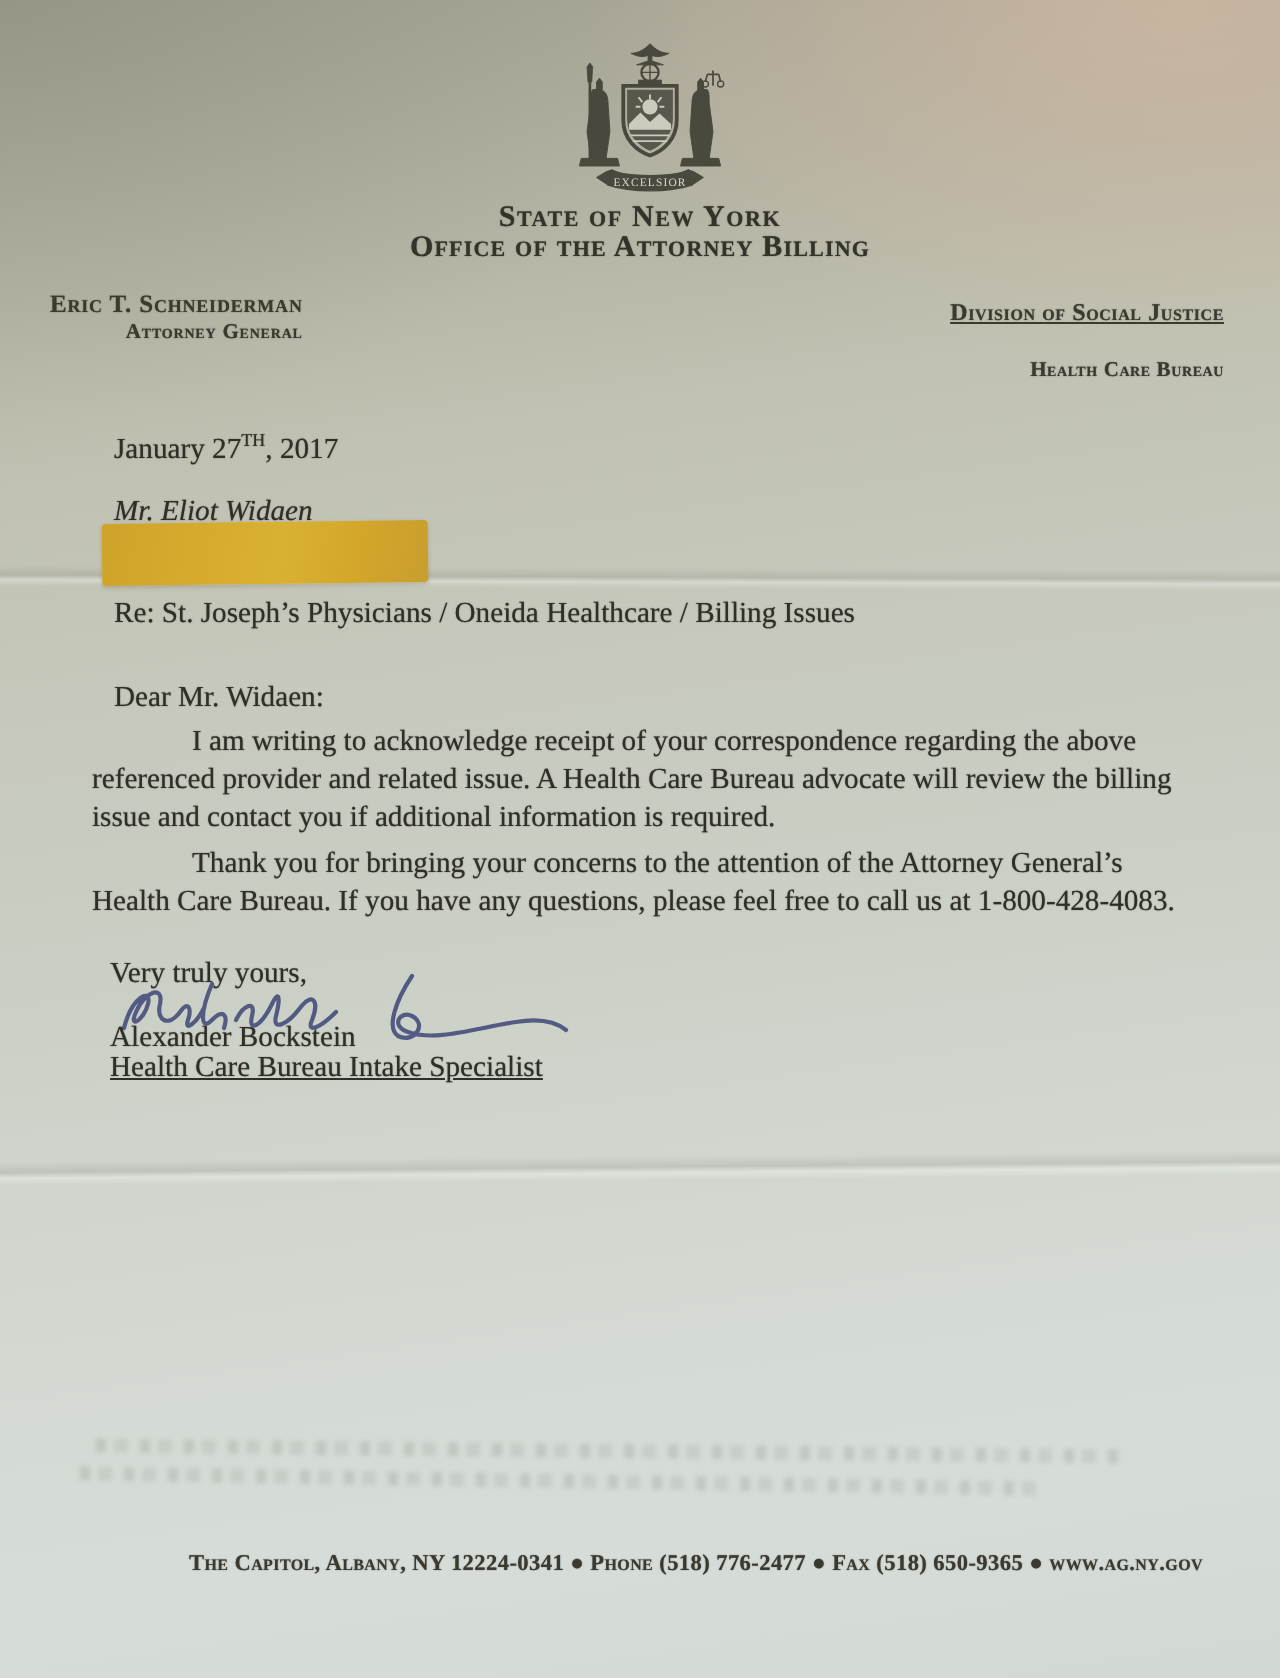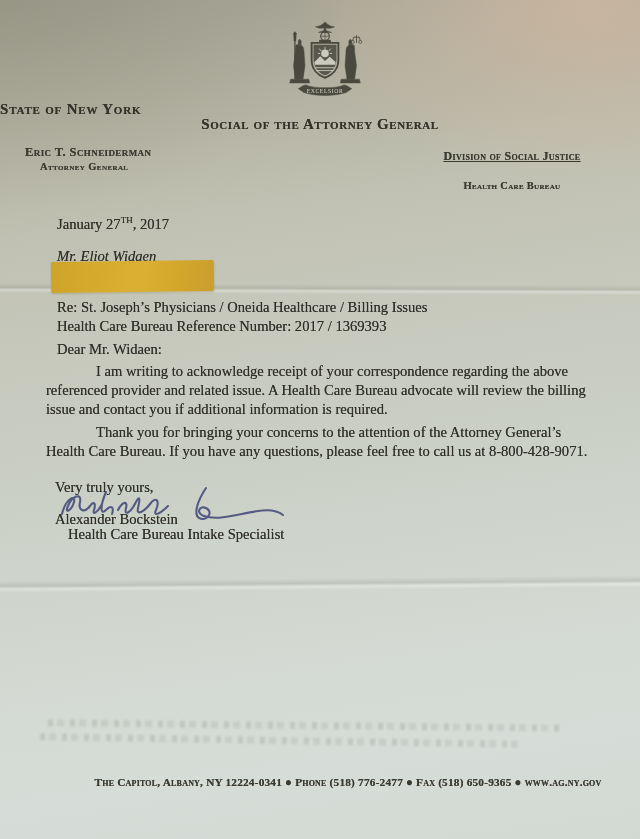--- a/index.html
+++ b/index.html
@@ -10,32 +10,32 @@
     overflow: hidden;
     font-family: "Liberation Serif", serif;
     color: #2f2f28;
     background:
       radial-gradient(ellipse 420px 260px at 92% 0%, rgba(214,186,162,0.65), rgba(214,186,162,0) 70%),
       radial-gradient(ellipse 500px 300px at 0% 0%, rgba(120,120,100,0.28), rgba(120,120,100,0) 70%),
       linear-gradient(172deg, #a3a192 0%, #b3b1a1 14%, #c0c1b2 26%, #c6c8bb 38%, #c9cdc2 50%, #ced4cb 62%, #d4dad3 76%, #d6dcd7 88%, #d2d9d3 100%);
   }
   .soft { text-shadow: 0 0 0.6px rgba(47,47,40,0.75); }
   .abs { position: absolute; }
-  .smallcaps { font-variant: small-caps; }
+  .smallcaps { font-variant: small-caps; text-align: right; }
 
   .fold {
     position: absolute; left: 0; width: 102%; height: 10px;
     background: linear-gradient(180deg, rgba(85,88,75,0.00) 0%, rgba(85,88,75,0.14) 45%, rgba(255,255,255,0.30) 70%, rgba(255,255,255,0) 100%);
   }
   #fold-1 { top: 284px; transform: rotate(0.2deg); }
   #fold-2 { top: 578px; transform: rotate(-0.5deg); height: 12px; }
 
   #seal { left: 277px; top: 20px; width: 96px; height: 84px; }
 
-  #state-line  { top: 101px; width: 100%; font-weight: bold; font-size: 15px; letter-spacing: 0.8px; color: #33332a; }
+  #state-line  { top: 101px; width: 100%; text-align: center; font-weight: bold; font-size: 15px; letter-spacing: 0.8px; color: #33332a; }
   #office-line { top: 116px; width: 100%; text-align: center; font-weight: bold; font-size: 15px; letter-spacing: 0.6px; color: #33332a; }
 
   #official-block { left: 25px; top: 145px; font-weight: bold; color: #3a3a30; }
   #official-name  { font-size: 12.5px; letter-spacing: 0.4px; }
   #official-title { font-size: 10.5px; margin-left: 15px; margin-top: 1px; letter-spacing: 0.4px; }
 
   #division-block { right: 28px; top: 149px; width: 200px; text-align: center; font-weight: bold; color: #3a3a30; }
   #division-line  { font-size: 12px; letter-spacing: 0.3px; text-decoration: underline; }
   #bureau-line    { font-size: 10.5px; margin-top: 16px; letter-spacing: 0.3px; }
 
@@ -55,21 +55,21 @@
   #re-block { left: 57px; top: 298px; }
   #salutation { left: 57px; top: 340px; }
 
   .paragraph { left: 46px; width: 552px; text-indent: 50px; text-align: left; }
   #paragraph-1 { top: 362px; }
   #paragraph-2 { top: 423px; }
 
   #closing { left: 55px; top: 478px; }
   #signature { left: 56px; top: 484px; width: 235px; height: 42px; }
   #signer-name  { left: 55px; top: 510px; }
-  #signer-title { left: 68px; top: 525px; }
+  #signer-title { left: 55px; top: 525px; text-decoration: underline; }
 
   .bleed {
     position: absolute; left: 48px; width: 515px; height: 7px;
     background: repeating-linear-gradient(90deg,
       rgba(98,104,94,0.32) 0 5px, rgba(98,104,94,0) 5px 9px,
       rgba(98,104,94,0.22) 9px 16px, rgba(98,104,94,0) 16px 22px);
     filter: blur(1.2px);
     opacity: 0.55;
     transform: rotate(0.6deg);
   }
@@ -117,47 +117,46 @@
       <circle cx="87" cy="23" r="1.6" fill="none" stroke-width="0.7"></circle>
       <path d="M67,62 H86 L87,66 H66 Z" stroke-width="0.5"></path>
 
       <path d="M30,68 C37,72 63,72 70,68 L72,76 C60,80 40,80 28,76 Z" stroke-width="0.6"></path>
       <path d="M28,76 L22,72 L27,69 L30,68 Z M72,76 L78,72 L73,69 L70,68 Z" stroke-width="0.5"></path>
     </g>
     <text x="50" y="76.5" text-anchor="middle" font-size="6" fill="#d6d6ca" font-family="Liberation Serif, serif" letter-spacing="0.6">EXCELSIOR</text>
   </svg>
 
   <div class="abs smallcaps soft" id="state-line">State of New York</div>
-  <div class="abs smallcaps soft" id="office-line">Social of the Attorney General</div>
+  <div class="abs smallcaps soft" id="office-line">Office of the Attorney Billing</div>
 
   <div class="abs" id="official-block">
     <div class="smallcaps soft" id="official-name">Eric T. Schneiderman</div>
     <div class="smallcaps soft" id="official-title">Attorney General</div>
   </div>
 
   <div class="abs" id="division-block">
     <div class="smallcaps soft" id="division-line">Division of Social Justice</div>
     <div class="smallcaps soft" id="bureau-line">Health Care Bureau</div>
   </div>
 
   <div class="abs body-text soft" id="date-line"><span>January 27</span><sup>TH</sup><span>, 2017</span></div>
 
   <div class="abs body-text soft" id="addressee">Mr. Eliot Widaen</div>
 
   <div class="abs" id="redaction-tape"></div>
 
   <div class="abs body-text soft" id="re-block">
     <div>Re: St. Joseph’s Physicians / Oneida Healthcare / Billing Issues</div>
-    <div>Health Care Bureau Reference Number: 2017 / 1369393</div>
   </div>
 
   <div class="abs body-text soft" id="salutation">Dear Mr. Widaen:</div>
 
   <div class="abs body-text soft paragraph" id="paragraph-1">I am writing to acknowledge receipt of your correspondence regarding the above referenced provider and related issue. A Health Care Bureau advocate will review the billing issue and contact you if additional information is required.</div>
-  <div class="abs body-text soft paragraph" id="paragraph-2">Thank you for bringing your concerns to the attention of the Attorney General’s Health Care Bureau.  If you have any questions, please feel free to call us at 8-800-428-9071.</div>
+  <div class="abs body-text soft paragraph" id="paragraph-2">Thank you for bringing your concerns to the attention of the Attorney General’s Health Care Bureau.  If you have any questions, please feel free to call us at 1-800-428-4083.</div>
 
   <div class="abs body-text soft" id="closing">Very truly yours,</div>
 
   <svg class="abs" id="signature" viewBox="0 0 235 42">
     <g fill="none" stroke="#3f4677" stroke-width="2.1" stroke-linecap="round" opacity="0.85">
       <path d="M6,30 C10,14 20,10 18,18 C16,26 8,31 12,22 C16,12 26,8 24,18 C22,26 28,30 34,22 C38,16 40,20 38,26 C36,32 42,28 46,20 M50,8 C44,22 44,32 50,26 C56,20 58,24 56,30 M62,26 C66,18 72,16 70,24 C68,32 74,30 80,18 C84,10 84,16 82,24 C80,32 88,28 94,20 C100,12 104,16 100,26 C97,33 104,30 112,22"></path>
       <path d="M150,4 C142,16 137,30 143,34 C151,38 158,28 150,24 C144,21 139,29 148,32 C162,37 182,30 202,27 C214,25 222,27 227,31"></path>
     </g>
   </svg>
 

